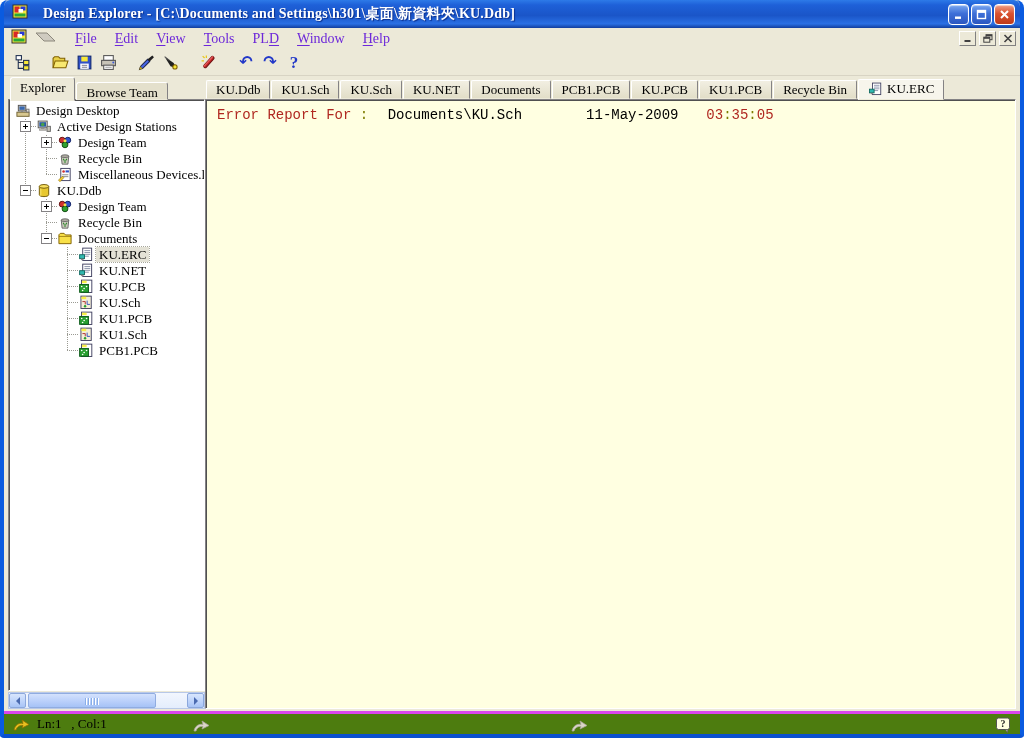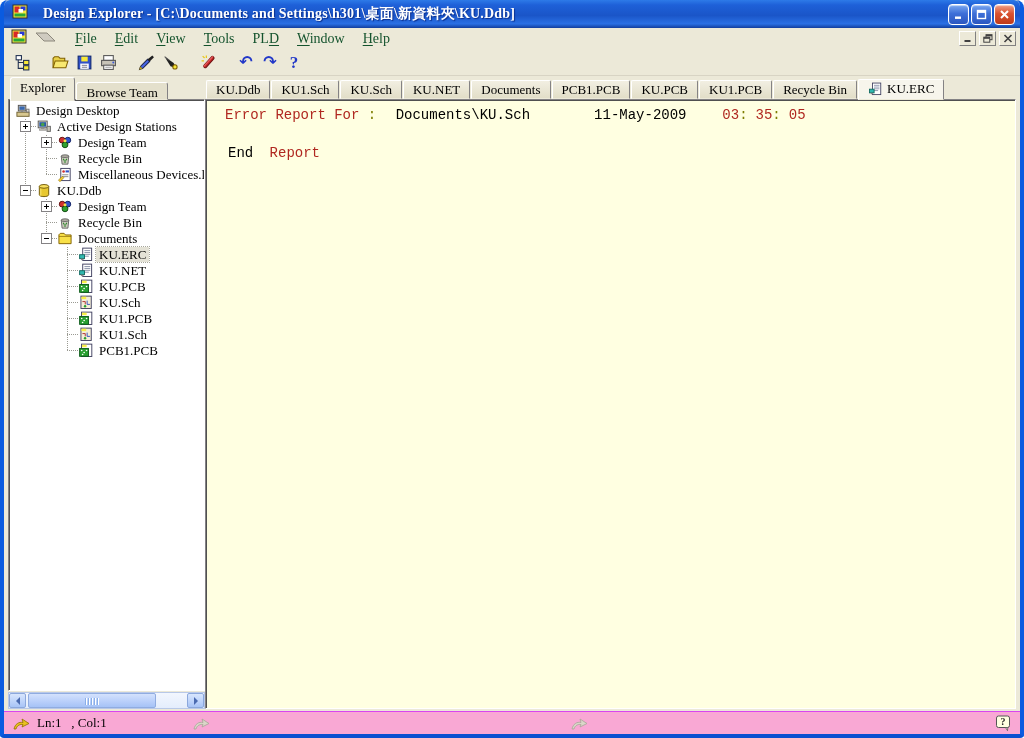--- a/index.html
+++ b/index.html
@@ -36,21 +36,21 @@
     cursor:default;
   }
   .tb-btn.close { background:linear-gradient(180deg,#F0A088 0%,#DA5230 45%,#C03A18 100%); }
 
   
   .menubar {
     height:21px; flex:0 0 21px; display:flex; align-items:center;
     padding:0 4px 0 6px; background:#ECE9D8;
   }
   .menu-item {
-    font-size:14px; padding:1px 9px; color:#14532d; white-space:nowrap; cursor:default;
+    font-size:14px; padding:1px 9px; color:#6d28d9; white-space:nowrap; cursor:default;
   }
   .menu-item u { text-underline-offset:2px; }
   .mdi-btn {
     width:17px; height:15px; margin-left:3px; display:flex; align-items:center; justify-content:center;
     background:#ECE9D8; border:1px solid; border-color:#fff #808080 #808080 #fff;
   }
 
   
   .toolbar {
     height:27px; flex:0 0 27px; display:flex; align-items:center;
@@ -138,29 +138,29 @@
   .dtab .ticon svg { width:15px; height:14px; display:block; }
 
   .content {
     flex:1; background:var(--content-bg,#FFFFE1); overflow:hidden;
     border:1px solid; border-color:#848284 #fff #fff #848284;
     box-shadow:inset 1px 1px 0 #505050;
     font-family:"Liberation Mono", monospace; font-size:14px; line-height:19px;
     padding:6px 4px 0 11px; cursor:text;
   }
   .cline { white-space:pre; min-height:19px; }
-  .seg.red   { color:var(--error-red,#B02820);margin-left:8px; }
+  .seg.red   { color:var(--error-red,#B02820); }
   .seg.olive { color:var(--sep-olive,#7E7E00); }
   .seg.black { color:#000;padding-left:11px; }
 
   
   .statusbar {
     height:23px; flex:0 0 23px; display:flex; align-items:center; gap:6px;
-    padding:8px 8px; background:#f9a8d4; position:relative;
-    border-top:1px solid #d946ef;
+    padding:8px 8px; background:#4d7c0f; position:relative;
+    border-top:3px solid #d946ef;
     font-size:13px;
   }
   .statusbar .pos { white-space:pre; }
   .sw { width:19px; height:15px; }
   .sw.g1 { position:absolute; left:188px; top:4px; }
   .sw.g2 { position:absolute; left:566px; top:4px; }
   .help-bubble { position:absolute; right:8px; top:3px; width:17px; height:17px; }
 </style>
 </head>
 <body>
@@ -623,21 +623,20 @@
                 <rect x="1.2" y="8.2" width="5.2" height="4.2" fill="#30B8B0" stroke="#106860"></rect>
                 <rect x="2.6" y="12.4" width="2.6" height="1.6" fill="#888"></rect>
               </svg>
             </span>
             <span>KU.ERC</span>
           </span>
         </div>
       <div class="content" id="content-lines">
           <div class="cline"><span class="seg red">Error Report For</span><span class="seg olive"> : </span><span class="seg black">Documents\KU.Sch</span><span class="seg black">     </span><span class="seg black">11-May-2009</span><span class="seg black">  </span><span class="seg red">03</span><span class="seg olive">:</span><span class="seg red">35</span><span class="seg olive">:</span><span class="seg red">05</span></div>
           <div class="cline"></div>
-          <div class="cline"><span class="seg black">End </span><span class="seg red">Report</span></div>
         </div>
     </div>
   </div>
 
   <div class="statusbar">
     <span class="sw" id="sw-yellow"><svg width="19" height="15" viewBox="0 0 19 15">
           <path d="M2,13 C3,8 7,5.5 11,6.5 L10,3 L17,7.5 L10,11 L11,8.5 C8,8 5,9.5 4,13 Z" fill="#E8C020" stroke="#907000" stroke-width="0.8"></path>
         </svg></span>
     <span class="pos">Ln:1   , Col:1</span>
     <span class="sw g1" id="sw-gray1"><svg width="19" height="15" viewBox="0 0 19 15">

